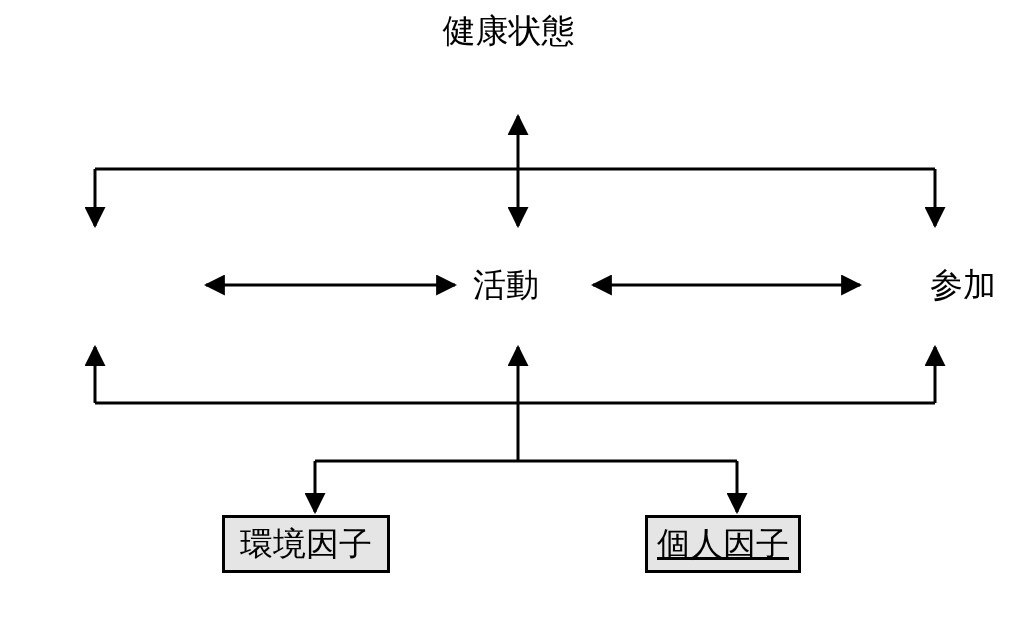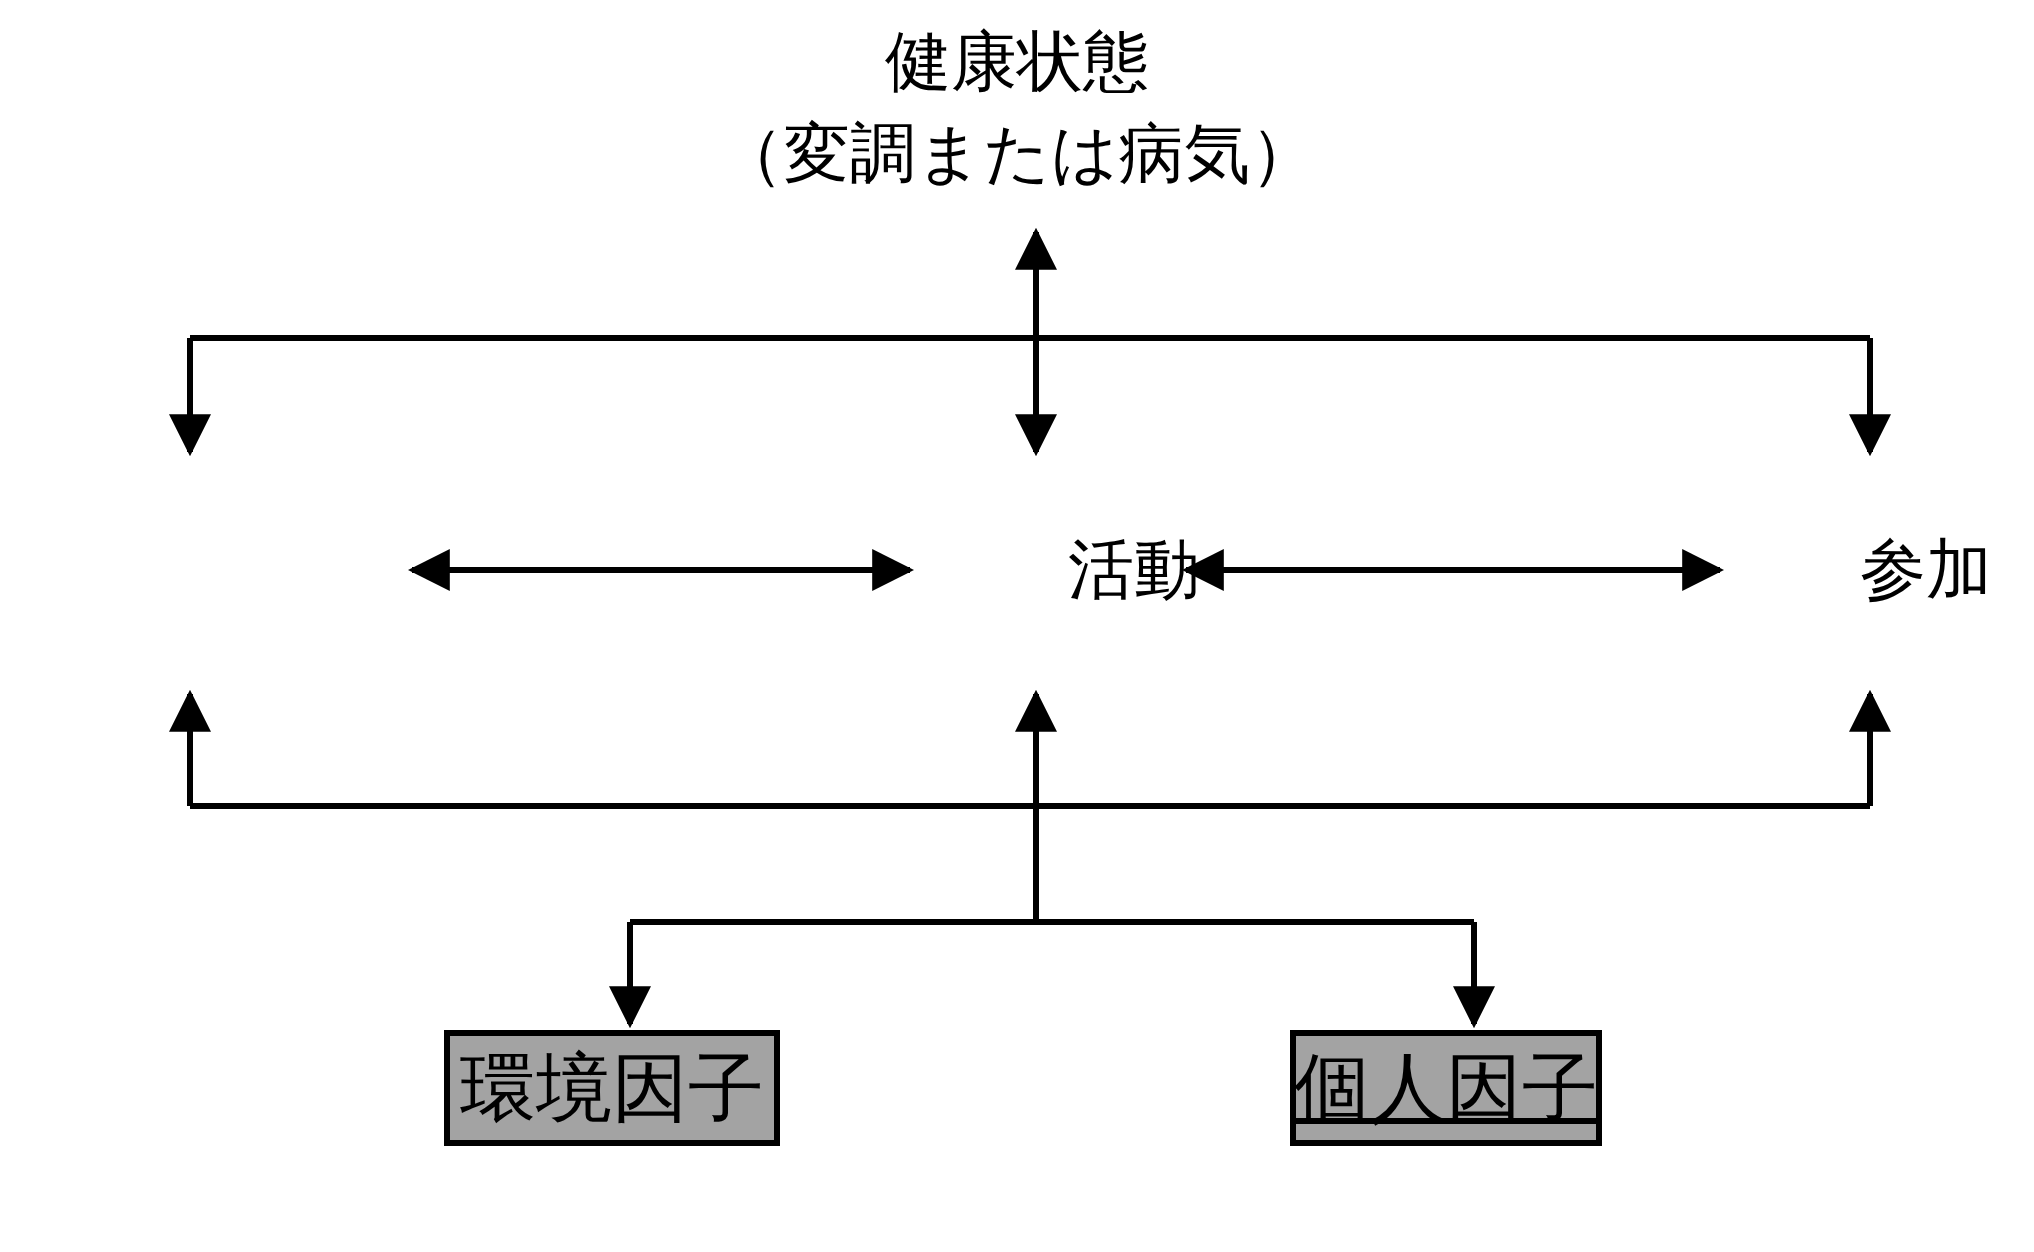--- a/index.html
+++ b/index.html
@@ -49,41 +49,41 @@
   #body-functions {
     left: 8px;
     top: 232px;
     width: 190px;
     text-align: left;
   }
   #body-functions .bf-line {
     display: block;
   }
   #activity {
-    left: 440px;
+    left: 426px;
     top: 262px;
     width: 160px;
-    text-align: right;
+    text-align: center;
   }
   #participation {
     left: 876px;
     top: 262px;
     width: 120px;
     text-align: right;
   }
   .factor-box {
     position: absolute;
     border: 3px solid #000000;
-    background: #a3a3a3;
+    background: #e5e5e5;
     box-sizing: border-box;
     display: flex;
     align-items: center;
     justify-content: center;
     color: #000000;
-    font-size: 38px;
+    font-size: 33px;
     line-height: 36px;
     white-space: nowrap;
   }
   #environmental-factors-box {
     left: 222px;
     top: 515px;
     width: 168px;
     height: 58px;
   }
   #personal-factors-box {
@@ -133,21 +133,20 @@
 
     <path d="M 315 461 L 737 461" stroke="#000000" stroke-width="3" fill="none"></path>
 
     <path d="M 315 461 L 315 512" stroke="#000000" stroke-width="3" fill="none" marker-end="url(#arrow-end)"></path>
 
     <path d="M 737 461 L 737 512" stroke="#000000" stroke-width="3" fill="none" marker-end="url(#arrow-end)"></path>
   </svg>
 
   <div class="node-label centered" id="health-condition">
     <span class="hc-line">健康状態</span>
-    <span class="hc-line">（変調または病気）</span>
   </div>
 
 
   <div class="node-label centered" id="activity">活動</div>
 
   <div class="node-label centered" id="participation">参加</div>
 
   <div class="factor-box" id="environmental-factors-box">環境因子</div>
 
   <div class="factor-box" id="personal-factors-box">個人因子</div>

